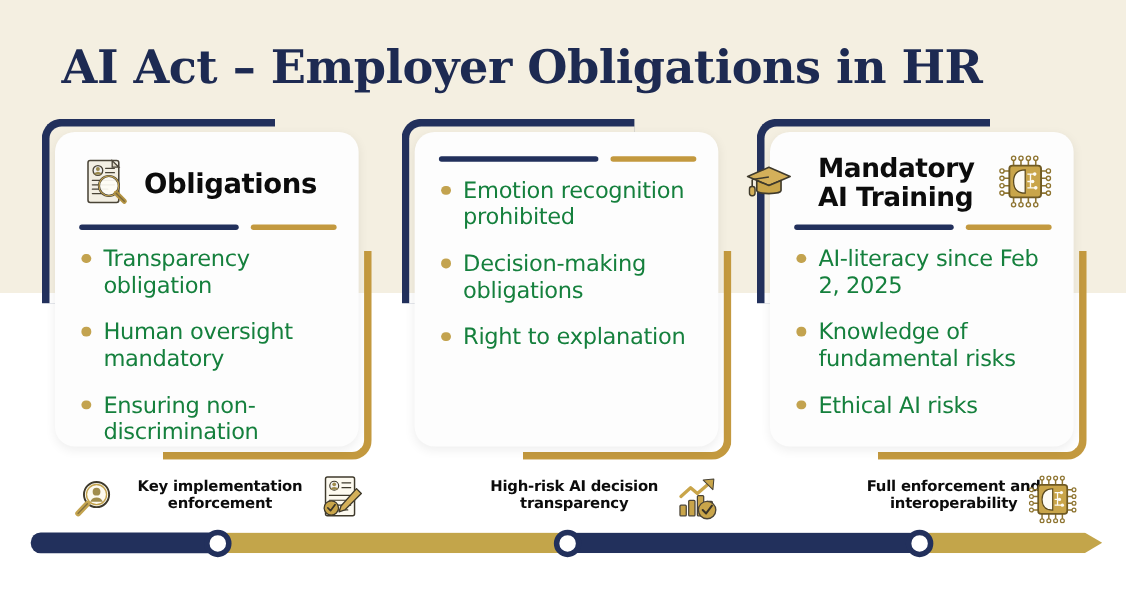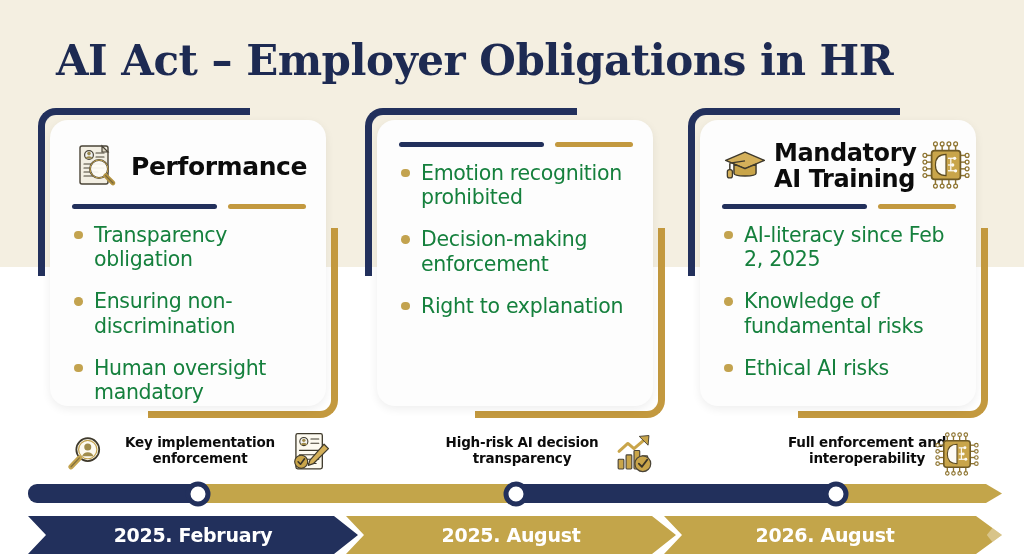--- a/index.html
+++ b/index.html
@@ -131,59 +131,59 @@
                   <line x1="12" y1="28" x2="32" y2="28"></line>
                 <line x1="12" y1="32" x2="26" y2="32"></line>
                   <line x1="12" y1="36" x2="22" y2="36"></line>
               </g>
               <circle cx="27" cy="29" r="9" fill="#fffdf6" fill-opacity=".92" stroke="#4a4437" stroke-width="2"></circle>
               <circle cx="27" cy="29" r="9" fill="none" stroke="#c3a34f" stroke-width="1"></circle>
               <line x1="33.6" y1="35.6" x2="41" y2="43" stroke="#b39341" stroke-width="4.6" stroke-linecap="round"></line>
               <line x1="33.6" y1="35.6" x2="41" y2="43" stroke="#4a4437" stroke-width="1.2" stroke-linecap="round" opacity=".55"></line>
             </svg>
           </span>
-          <span class="ttl">Performance</span>
+          <span class="ttl">Obligations</span>
         </div>
         <div class="divider">
           <span class="dn"></span>
           <span class="dg"></span>
         </div>
         <ul class="bullets">
           <li>Transparency obligation</li>
+          <li>Human oversight mandatory</li>
           <li>Ensuring non-discrimination</li>
-          <li>Human oversight mandatory</li>
         </ul>
       </div>
     </div>
   </div>
 
   <div class="card" style="left:365px;width:300px;">
     <div class="frame-navy"></div>
     <div class="frame-gold"></div>
     <div class="body">
       <div class="card-inner">
         <div class="divider">
           <span class="dn"></span>
           <span class="dg"></span>
         </div>
         <ul class="bullets">
           <li>Emotion recognition prohibited</li>
-          <li>Decision-making enforcement</li>
+          <li>Decision-making obligations</li>
           <li>Right to explanation</li>
         </ul>
       </div>
     </div>
   </div>
 
   <div class="card" style="left:688px;width:300px;">
     <div class="frame-navy"></div>
     <div class="frame-gold"></div>
     <div class="body">
       <div class="card-inner">
-        <div class="card-head" style="gap:6px;">
+        <div class="card-head" style="gap:22px;justify-content:flex-end;">
           <span>
             <svg width="46" height="46" viewBox="0 0 50 50">
               <path d="M4 20 L25 11 L46 20 L25 29 Z" fill="#d4b05a" stroke="#3f3a2c" stroke-width="1.6" stroke-linejoin="round"></path>
               <path d="M13 24 L13 34 C13 38 37 38 37 34 L37 24 L25 29 Z" fill="#c9a54a" stroke="#3f3a2c" stroke-width="1.6" stroke-linejoin="round"></path>
               <line x1="25" y1="20.5" x2="8.5" y2="23" stroke="#3f3a2c" stroke-width="1.5"></line>
               <line x1="8.5" y1="23" x2="8.5" y2="30" stroke="#3f3a2c" stroke-width="1.6"></line>
               <rect x="5.8" y="30" width="5.5" height="9" rx="2.4" fill="#d4b05a" stroke="#3f3a2c" stroke-width="1.4"></rect>
             </svg>
           </span>
           <span class="ttl" style="font-size:24px;">Mandatory AI Training</span>
@@ -360,27 +360,15 @@
     <div class="tl-bar">
       <div class="tl-seg round-l" style="left:0;width:172px;background:#22305c;"></div>
       <div class="tl-seg" style="left:168px;width:330px;background:#c3a54a;clip-path:polygon(0 0,calc(100% - 14px) 0,100% 50%,calc(100% - 14px) 100%,0 100%);"></div>
       <div class="tl-seg" style="left:486px;width:330px;background:#22305c;clip-path:polygon(0 0,calc(100% - 14px) 0,100% 50%,calc(100% - 14px) 100%,0 100%);"></div>
       <div class="tl-seg" style="left:804px;right:0;background:#c3a54a;clip-path:polygon(0 0,calc(100% - 16px) 0,100% 50%,calc(100% - 16px) 100%,0 100%);"></div>
       <span class="tl-dot" style="left:170px;"></span>
       <span class="tl-dot" style="left:488px;"></span>
       <span class="tl-dot" style="left:808px;"></span>
     </div>
 
-    <div class="tl-labels">
-      <div class="tl-chip" style="left:0;width:330px;background:#22305c;clip-path:polygon(0 0,calc(100% - 24px) 0,100% 50%,calc(100% - 24px) 100%,0 100%,18px 50%);">
-        <span>2025. February</span>
-      </div>
-      <div class="tl-chip" style="left:318px;width:330px;background:#c3a54a;clip-path:polygon(0 0,calc(100% - 24px) 0,100% 50%,calc(100% - 24px) 100%,0 100%,18px 50%);">
-        <span>2025. August</span>
-      </div>
-      <div class="tl-chip" style="left:636px;right:0;background:#c3a54a;clip-path:polygon(0 0,calc(100% - 26px) 0,100% 50%,calc(100% - 26px) 100%,0 100%,18px 50%);">
-        <span style="margin-right:16px;">2026. August</span>
-        <span style="position:absolute;right:0;top:0;width:40px;height:38px;background:rgba(255,255,255,.35);clip-path:polygon(100% 0,100% 100%,62% 50%);"></span>
-      </div>
-    </div>
 
   </div>
 </div>
 
 </body></html>

